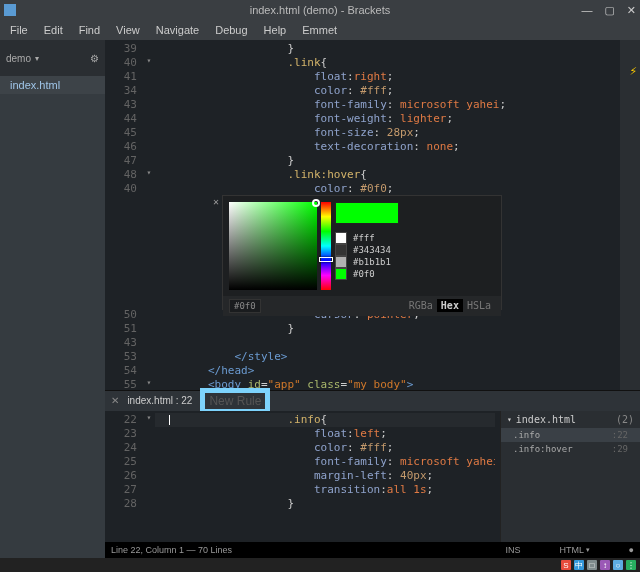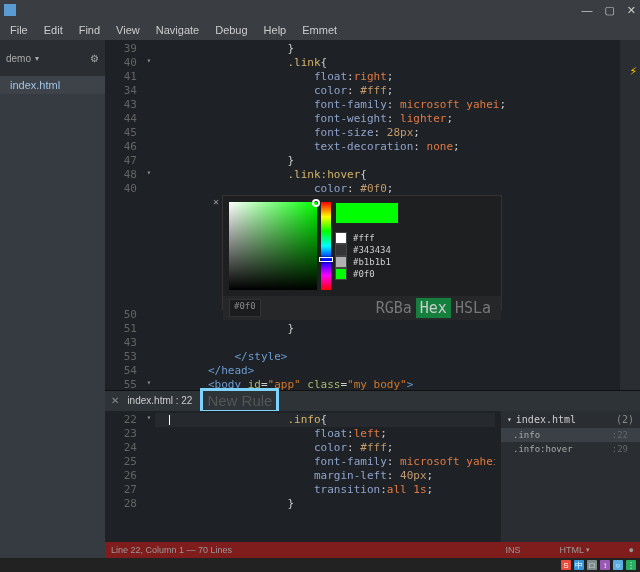--- a/index.html
+++ b/index.html
@@ -43,52 +43,53 @@
 .cp-main { flex: 1; display: flex; padding: 6px; gap: 4px; }
 .sat-box { width: 88px; height: 88px; background: linear-gradient(to bottom, transparent, black), linear-gradient(to right, white, #00ff00); position: relative; }
 .sat-cursor { position: absolute; top: -3px; right: -3px; width: 8px; height: 8px; border: 2px solid #fff; border-radius: 50%; }
 .hue-strip { width: 10px; height: 88px; background: linear-gradient(to bottom, red, yellow, lime, cyan, blue, magenta, red); position: relative; }
 .hue-slider { position: absolute; top: 55px; left: -2px; width: 14px; height: 5px; border: 1px solid #fff; box-shadow: 0 0 2px #000; }
 .cp-right { flex: 1; display: flex; flex-direction: column; gap: 2px; }
 .new-swatch { width: 64px; height: 22px; background: #0f0; border: 1px solid #222; margin-bottom: 6px; }
 .swatch-row { display: flex; align-items: center; gap: 6px; font-size: 9px; color: #ccc; }
 .swatch { width: 12px; height: 12px; border: 1px solid #444; }
 .cp-footer { display: flex; padding: 3px 6px; gap: 2px; background: #252729; }
-.cp-footer .mode { font-size: 15px; color: #777; padding: 1px 4px; cursor: pointer; }
-.cp-footer .mode.active { background: #15803d; color: #ccc; }
+.cp-footer .mode { font-size: 10px; color: #777; padding: 1px 4px; cursor: pointer; }
+.cp-footer .mode.active { background: #000000; color: #ccc; font-weight: bold; }
 .cp-footer .orig { margin-right: auto; font-size: 9px; color: #888; padding: 1px 4px; background: #1a1c1e; border: 1px solid #333; }
 .splitter { height: 1px; background: #111; }
 .panel-tabbar { height: 20px; background: #2e3338; display: flex; align-items: center; padding: 0 6px; gap: 8px; position: relative; }
 .panel-tabbar .x { color: #888; font-size: 10px; cursor: pointer; }
 .panel-tabbar .tab-label { font-size: 10px; color: #ccc; }
-.panel-tabbar .newrule { font-size: 15px; color: #555; padding: 1px 4px; border: 3px solid #7dd3fc; cursor: pointer; }
+.panel-tabbar .newrule { font-size: 12px; color: #555; padding: 1px 4px; border: 5px solid #7dd3fc; cursor: pointer; }
 .right-panel { position: absolute; right: 0; top: 0; width: 140px; background: #2a2e32; height: 100%; border-left: 1px solid #222; }
 .right-panel .head { padding: 3px 6px; font-size: 10px; color: #ccc; display: flex; align-items: center; }
 .right-panel .head .arrow { font-size: 8px; margin-right: 4px; }
 .right-panel .head .count { margin-left: auto; color: #888; }
 .right-panel .row { padding: 2px 12px; font-size: 9px; color: #aaa; display: flex; }
 .right-panel .row .ln-num { margin-left: auto; color: #666; }
 .right-panel .row.sel { background: #3a4046; }
 .bottom-editor { height: 150px; display: flex; background: #1e2226; font-family: Consolas, monospace; font-size: 11px; position: relative; }
-.statusbar { height: 18px; background: #7f1d1d; display: flex; align-items: center; padding: 0 6px; font-size: 9px; color: #999; gap: 12px; }
+.statusbar { height: 18px; background: #000000; display: flex; align-items: center; padding: 0 6px; font-size: 9px; color: #999; gap: 12px; }
 .statusbar .right-group { margin-left: auto; display: flex; gap: 8px; }
 .statusbar .stat-item { display: flex; align-items: center; gap: 2px; padding-left: 31px; }
 .statusbar .dropdown-arrow { font-size: 7px; }
 .taskbar { height: 14px; background: #222; display: flex; justify-content: flex-end; align-items: center; padding: 0 4px; gap: 3px; }
 .taskbar span { width: 10px; height: 10px; font-size: 8px; display: flex; align-items: center; justify-content: center; border-radius: 1px; }
 .current-line { color: #fff; }
 .cursor-line { background: rgba(255,255,255,0.04); position: relative; }
 .cursor-line::before { content: ""; position: absolute; left: 14px; top: 2px; width: 1px; height: 10px; background: #fff; }
 </style>
 </head>
 <body>
 
 <div class="window">
   <div class="titlebar">
     <div class="app-icon"></div>
+    <div class="title">index.html (demo) - Brackets</div>
     <div class="win-controls">
       <span>—</span>
       <span>▢</span>
       <span>✕</span>
     </div>
   </div>
 
   <div class="menubar" id="menubar">
       <span>File</span>
       <span>Edit</span>

